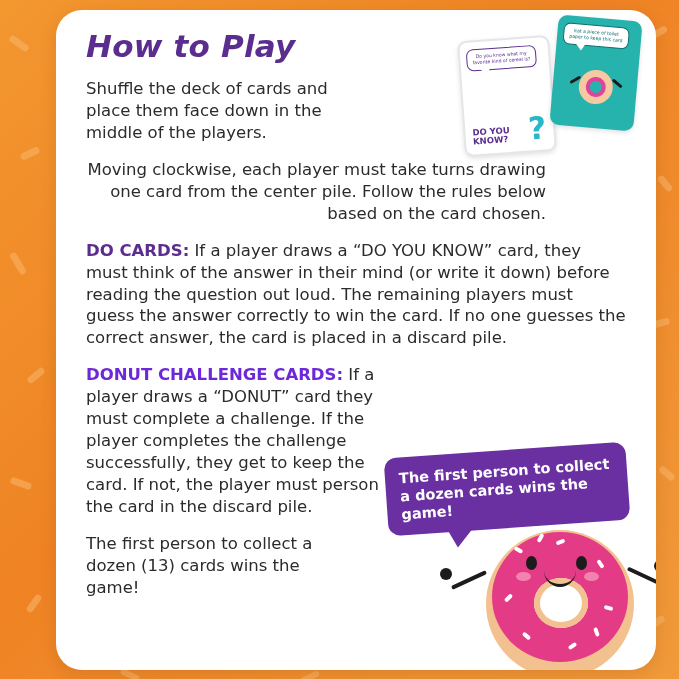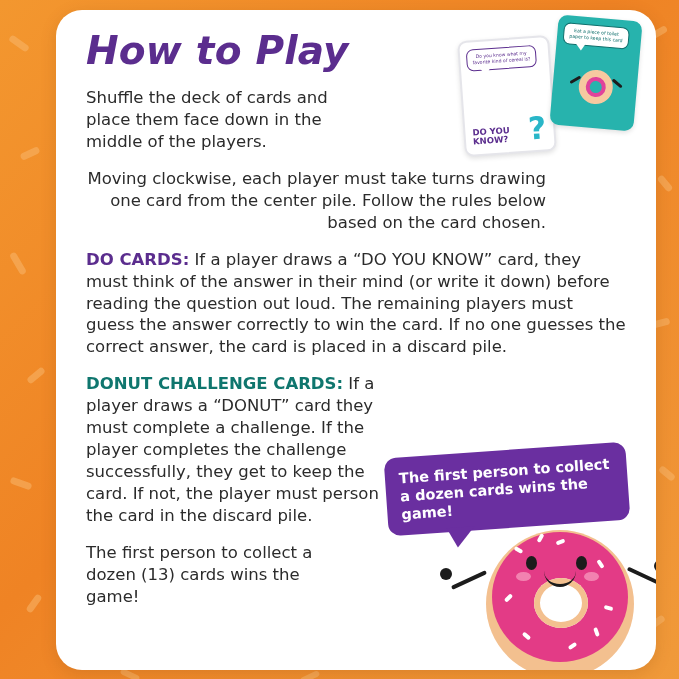--- a/index.html
+++ b/index.html
@@ -44,21 +44,21 @@
 
   .content {
     position: absolute;
     left: 30px;
     top: 18px;
     width: 540px;
   }
 
   h1.title {
     font-family: "DejaVu Sans", sans-serif;
-    font-size: 39px;
+    font-size: 31px;
     font-weight: bold;
     font-style: italic;
     color: #5b2d8e;
     margin: 0 0 14px 0;
     letter-spacing: .2px;
   }
 
   p.para {
     font-size: 16.5px;
     line-height: 1.33;
@@ -67,21 +67,21 @@
   }
 
   p.para.narrow { width: 268px; }
   p.para.mid    { width: 460px; text-align: right; }
 
   .lead-do {
     color: #5b2d8e;
     font-weight: bold;
   }
   .lead-donut {
-    color: #0f766e;
+    color: #6d28d9;
     font-weight: bold;
   }
 
   
   .minicard {
     position: absolute;
     border-radius: 9px;
   }
   .minicard.purple {
     left: 405px;

